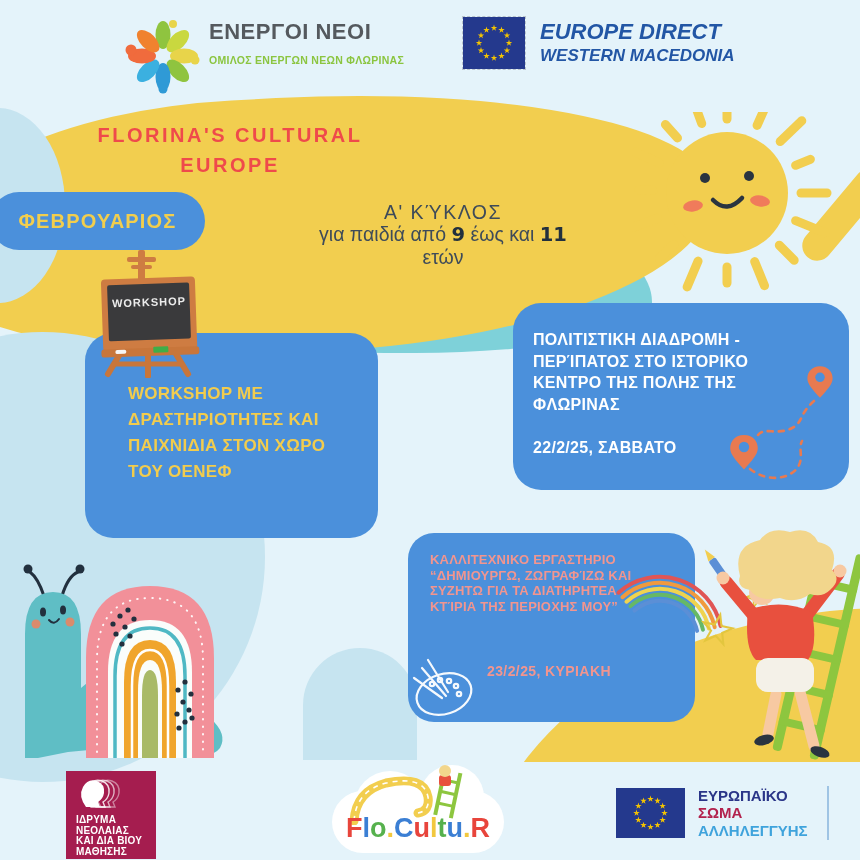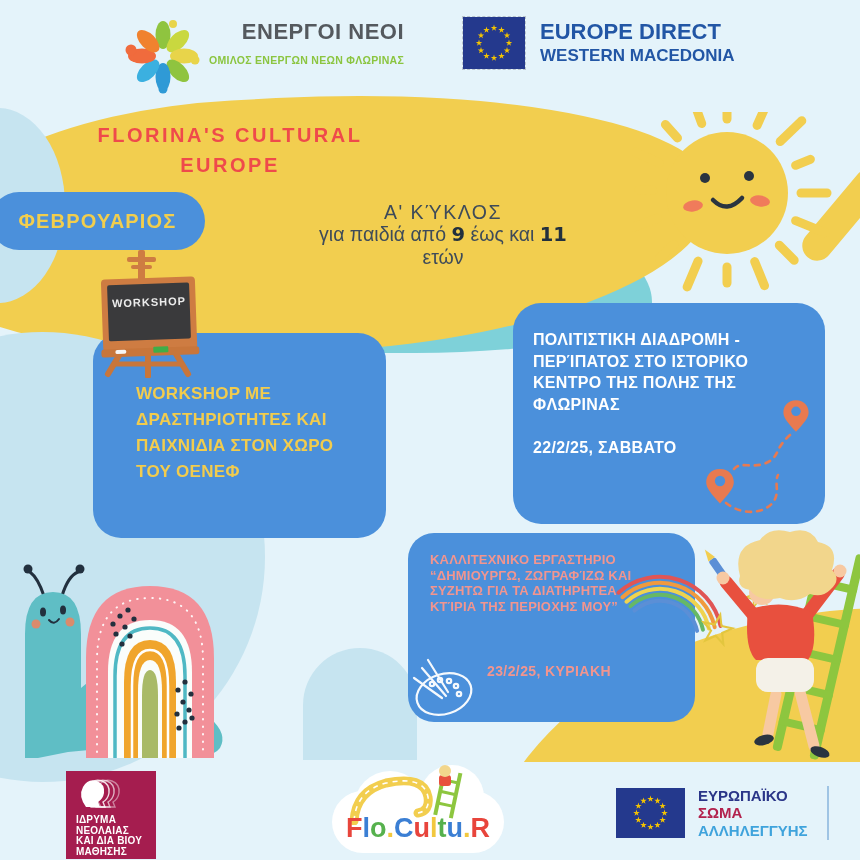--- a/index.html
+++ b/index.html
@@ -20,45 +20,45 @@
   .pale-left   { left:-180px; top:332px; width:445px; height:450px; background:#C6E4F0; border-radius:50%; }
   .dome        { left:303px; top:648px; width:114px; height:112px; background:#C6E4F0;
                  border-radius:57px 57px 0 0; }
   .hill-clip   { left:480px; top:608px; width:380px; height:154px; overflow:hidden; }
   .hill        { position:absolute; left:0; top:0; width:410px; height:280px; background:#F2CE4F;
                  border-radius:100% 0 0 0; }
 
   
   .oenef { left:125px; top:12px; display:flex; align-items:flex-start; }
   .oenef-text { margin-left:8px; padding-top:8px; }
-  .oenef-t1 { font-size:22px; font-weight:bold; color:#54595E; line-height:24px; letter-spacing:.5px;text-align:right; }
+  .oenef-t1 { font-size:22px; font-weight:bold; color:#54595E; line-height:24px; letter-spacing:.5px; }
   .oenef-t2 { font-size:16.5px; font-weight:bold; color:#54595E; line-height:19px; letter-spacing:.2px; }
   .oenef-t3 { font-size:10.5px; font-weight:bold; color:#8BC540; line-height:14px; margin-top:9px; letter-spacing:.3px; }
 
   .edirect { left:462px; top:16px; display:flex; gap:14px; align-items:flex-start; }
   .euflag-hdr { border:1px dashed #B9C4CC; }
-  .ed-text { padding-top:3px; }
+  .ed-text { padding-top:3px;font-style:italic; }
   .ed-t1 { font-size:22px; font-weight:bold; color:#2256A5; line-height:26px; }
   .ed-t2 { font-size:17px; font-weight:bold; color:#2256A5; line-height:22px; }
 
   
   .main-title { left:50px; top:120px; width:360px; text-align:center; color:#EF4A4B;
                 font-weight:bold; font-size:20px; letter-spacing:2.5px; line-height:30px; }
   .badge { left:-10px; top:192px; width:215px; height:58px; background:#4B90DB; border-radius:29px;
            display:flex; align-items:center; justify-content:center; }
   .badge span { color:#F2CE4D; font-weight:bold; font-size:20px; letter-spacing:1.2px; }
   .cycle { left:243px; top:201px; width:400px; text-align:center; color:#3E4B59;
            font-size:19.5px; line-height:22px; }
   .cycle .head { letter-spacing:1.5px; }
   .cycle .num { font-family:"DejaVu Sans", sans-serif; font-weight:bold; color:#22303E; }
 
   
   .card { position:absolute; background:#4B90DB; }
-  .card1 { left:85px;  top:333px; width:293px; height:205px; border-radius:28px;margin-left:8px; }
-  .card2 { left:513px; top:303px; width:312px; height:221px; border-radius:28px; }
+  .card1 { left:85px;  top:333px; width:293px; height:205px; border-radius:28px; }
+  .card2 { left:513px; top:303px; width:312px; height:187px; border-radius:28px;padding-left:24px; }
   .card3 { left:408px; top:533px; width:287px; height:189px; border-radius:26px; }
   .card .title, .card .date { position:absolute; font-weight:bold; }
   .card1 .title { left:43px; top:48px; width:228px; color:#F2CC4D; font-size:17px; line-height:26px; letter-spacing:.3px; }
   .card1 .date  { left:43px; top:157px; color:#F2CC4D; font-size:17px; letter-spacing:.3px; }
   .card2 .title { left:20px; top:26px; width:255px; color:#FFFFFF; font-size:16px; line-height:21.5px; letter-spacing:.3px; }
   .card2 .date  { left:20px; top:136px; color:#FFFFFF; font-size:16px; letter-spacing:.3px; }
   .card3 .title { left:22px; top:19px; width:212px; color:#F2958F; font-size:13px; line-height:15.5px; letter-spacing:.2px; }
   .card3 .date  { left:79px; top:130px; color:#F2958F; font-size:14px; letter-spacing:.4px; }
   .pins { position:absolute; right:2px; bottom:2px; width:145px; height:145px; }
   .palette { left:402px; top:648px; width:78px; height:72px; }

